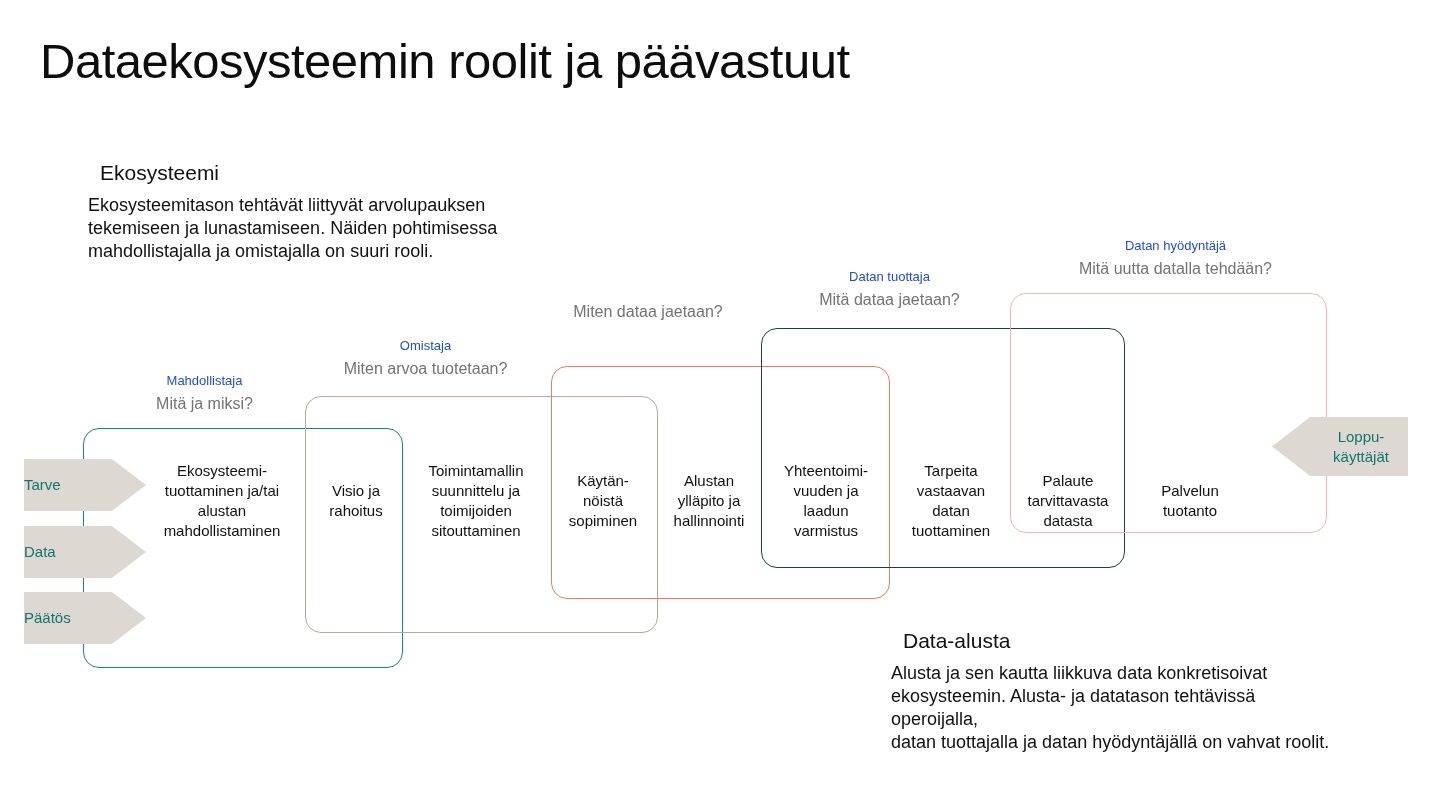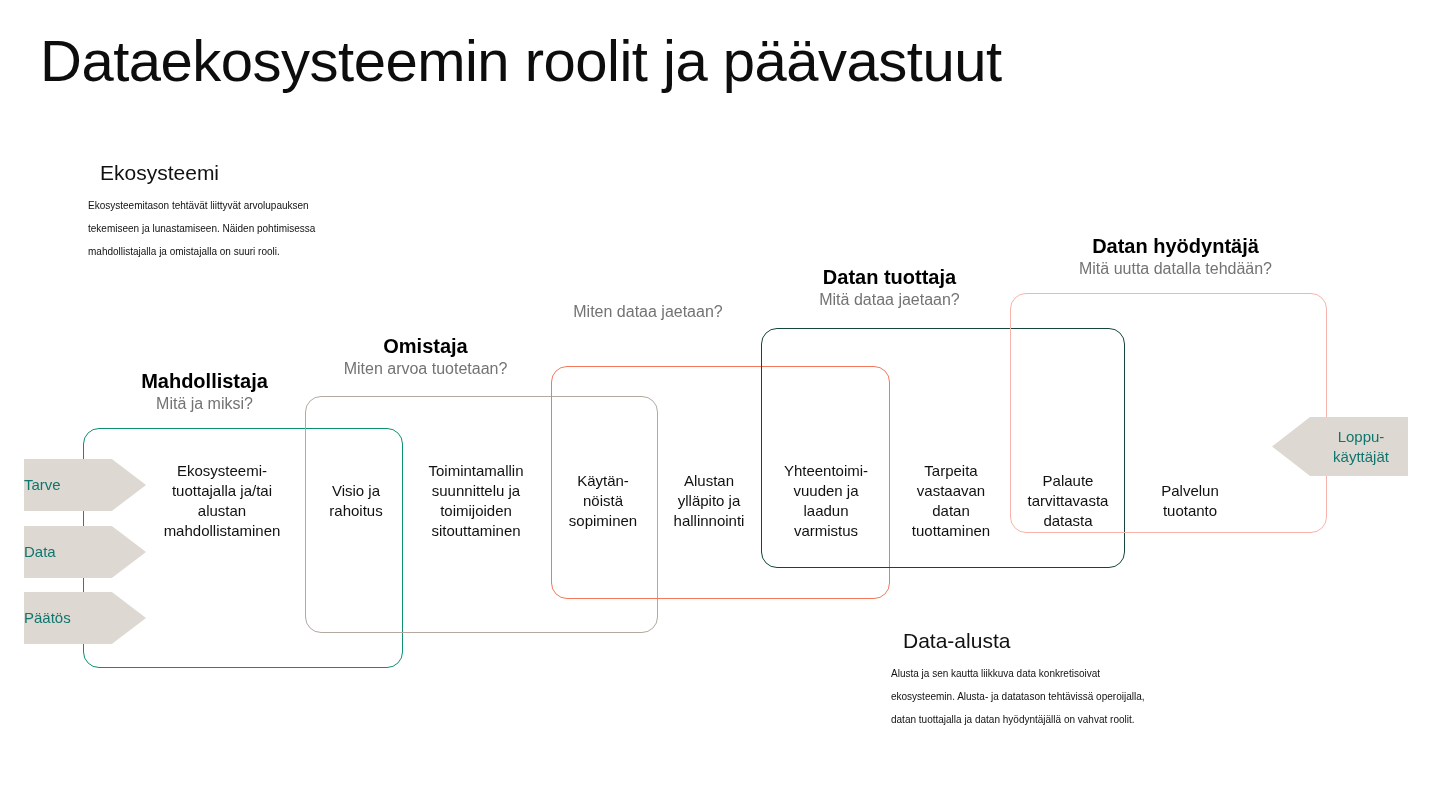--- a/index.html
+++ b/index.html
@@ -9,44 +9,44 @@
     font-family:"Liberation Sans", sans-serif;
     color:#111111;
     overflow:hidden;
     position:relative;
   }
   .stage{position:absolute;left:0;top:0;width:1440px;height:810px;}
 
   
   .title{
     position:absolute;left:40px;top:30px;
-    font-size:58px;line-height:62px;
+    font-size:49px;line-height:62px;
     font-weight:400;
     letter-spacing:-0.5px;
     color:#0d0d0d;
     white-space:nowrap;
   }
 
   
   .note{position:absolute;}
   .note .note-head{
     font-size:21px;line-height:26px;font-weight:400;color:#111;
     margin:0 0 8px 12px;
   }
   .note .note-body{
-    font-size:10px;line-height:23px;font-weight:400;color:#111;
+    font-size:18px;line-height:23px;font-weight:400;color:#111;
     white-space:pre-line;
   }
   #note-ekosysteemi{left:88px;top:160px;width:420px;}
   #note-dataalusta{left:891px;top:628px;width:450px;}
 
   
   .role-cap{position:absolute;text-align:center;}
   .role-cap .role-name{
-    font-size:20px;line-height:22px;font-weight:700;color:#000000;white-space:nowrap;
+    font-size:13px;line-height:22px;font-weight:400;color:#1d4ed8;white-space:nowrap;
   }
   .role-cap .role-q{
     font-size:16px;line-height:23px;font-weight:400;color:#737373;white-space:nowrap;
   }
 
   
   .rbox{
     position:absolute;
     border-style:solid;
     border-width:1.6px;
@@ -142,21 +142,21 @@
   <div class="chev right" style="left:24px; top:592px; width:122px; height:52px;text-align:center;">
     <span>Päätös</span>
   </div>
 
   <div class="chev left" style="left:1272px; top:417px; width:136px; height:59px;">
     <span>Loppu-
 käyttäjät</span>
   </div>
 
   <div class="cell" style="left:138px; top:450px; width:168px; height:102px;">Ekosysteemi-
-tuottajalla ja/tai
+tuottaminen ja/tai
 alustan
 mahdollistaminen</div>
   <div class="cell" style="left:308px; top:450px; width:96px;  height:102px;">Visio ja
 rahoitus</div>
   <div class="cell" style="left:406px; top:450px; width:140px; height:102px;">Toimintamallin
 suunnittelu ja
 toimijoiden
 sitouttaminen</div>
   <div class="cell" style="left:554px; top:450px; width:98px;  height:102px;">Käytän-
 nöistä

